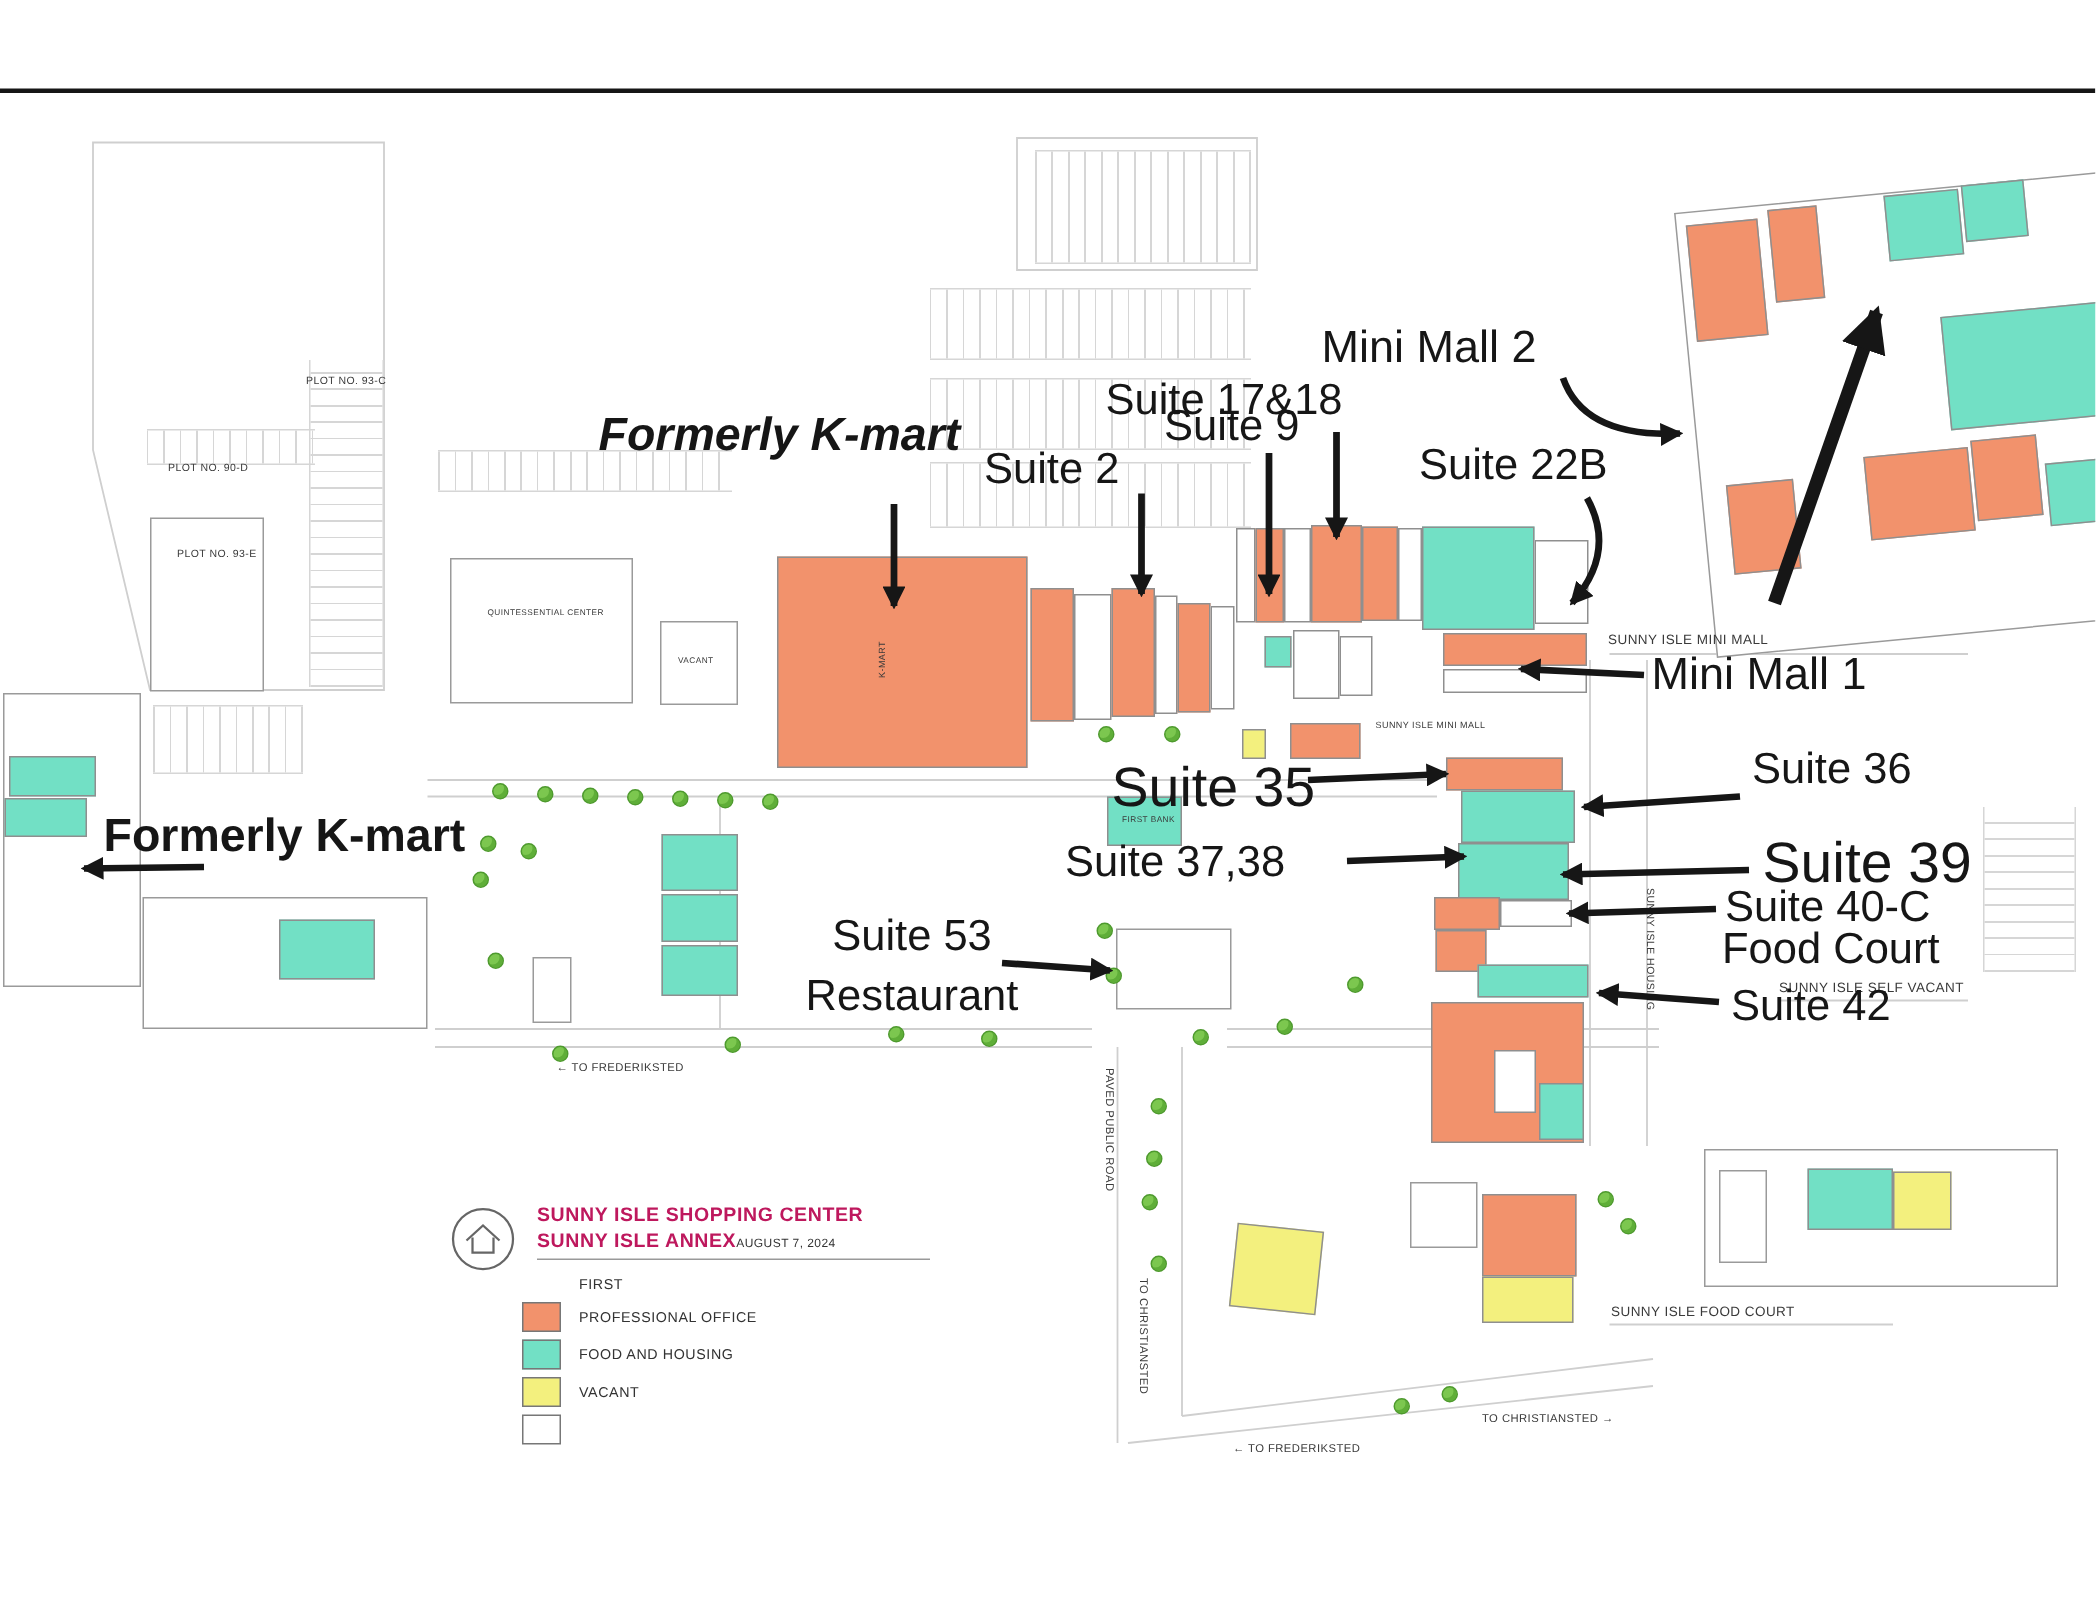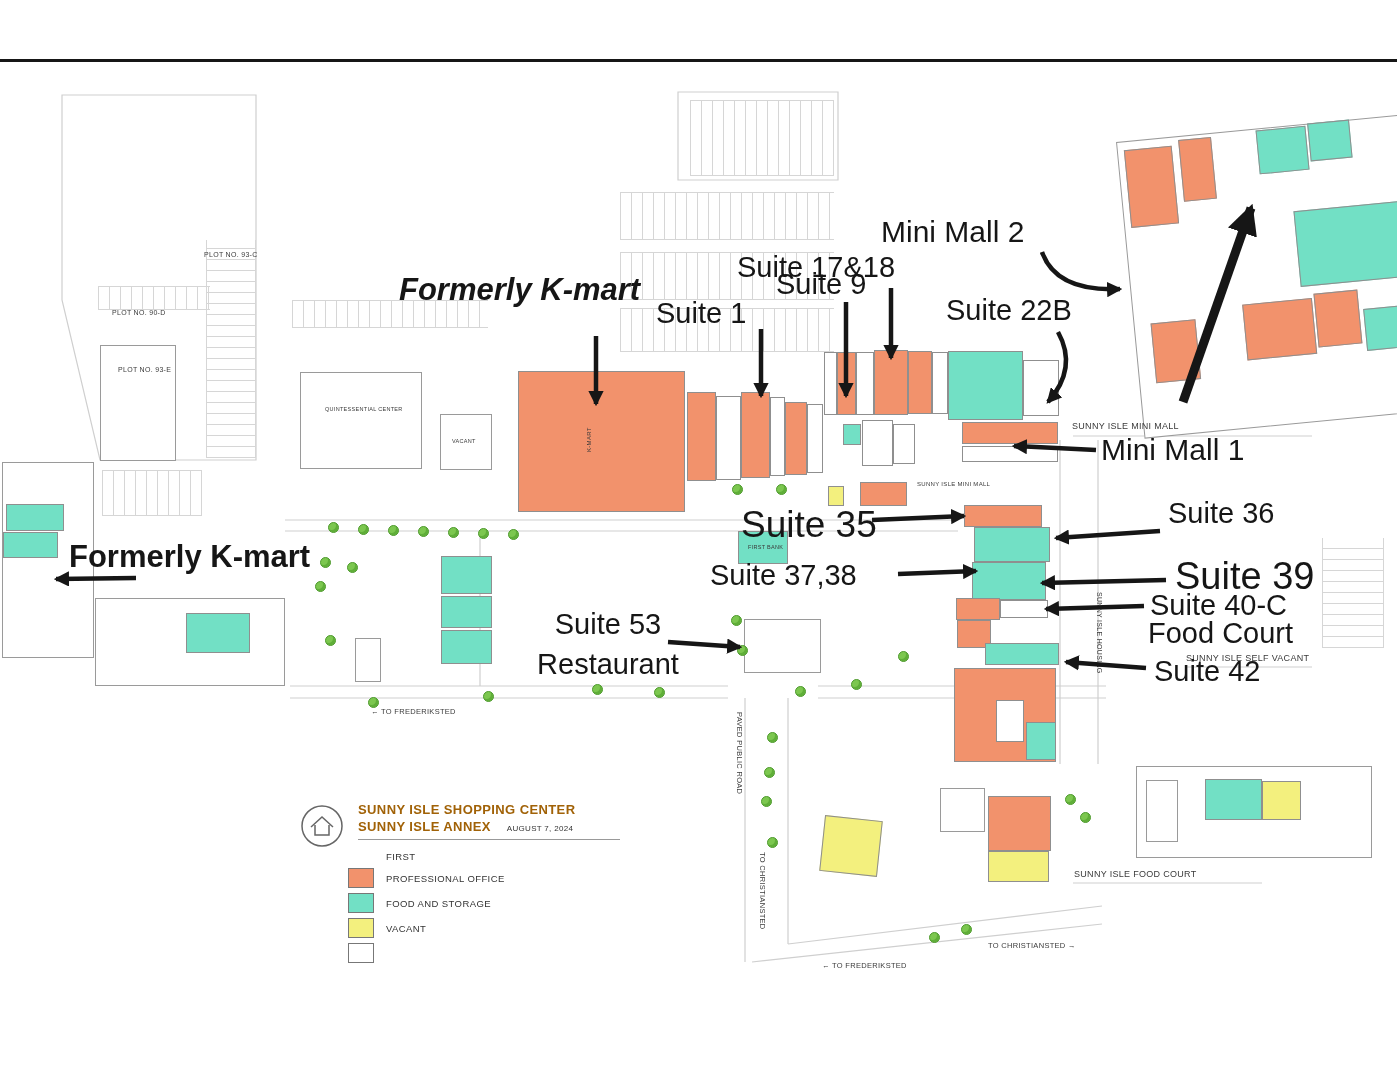--- a/index.html
+++ b/index.html
@@ -26,22 +26,22 @@
   .park{position:absolute}
   .park.v{background:repeating-linear-gradient(90deg,#d6d6d6 0 1px,transparent 1px 11px);border-top:1px solid #d6d6d6;border-bottom:1px solid #d6d6d6}
   .park.h{background:repeating-linear-gradient(0deg,#d6d6d6 0 1px,transparent 1px 11px);border-left:1px solid #d6d6d6;border-right:1px solid #d6d6d6}
   .tree{position:absolute;width:11px;height:11px;border-radius:50%;background:#7cc74f;border:1px solid #4e9a2e;box-shadow:inset -2px -2px 0 #5fae38}
   .plabel{position:absolute;color:#3a3a3a;white-space:nowrap;letter-spacing:.3px;transform-origin:0 0}
   .ann{position:absolute;color:#161616;white-space:nowrap;line-height:1.15}
   .ann div{white-space:nowrap}
   #title-block{position:absolute;left:300px;top:800px;display:flex;gap:14px;z-index:4}
   .logo{width:44px;height:44px;margin-top:4px}
   .ttext{padding-top:2px}
-  .tline{font-size:13px;font-weight:700;letter-spacing:.4px;color:#a16207}
-  .trow{display:flex;align-items:baseline;gap:16px;margin-top:2px}
+  .tline{font-size:13px;font-weight:700;letter-spacing:.4px;color:#be185d}
+  .trow{display:flex;align-items:baseline;margin-top:2px}
   .tdate{font-size:8px;color:#333;letter-spacing:.3px}
   .trule{width:262px;height:1px;background:#999;margin-top:5px}
   #legend{position:absolute;left:348px;top:850px;z-index:4}
   #legend-items{display:flex;flex-direction:column;gap:5px}
   .lrow{display:flex;align-items:center;gap:12px;height:20px}
   .lrow.nosw{padding-left:38px;height:13px}
   .swatch{width:26px;height:20px;border:1px solid #777;flex:0 0 auto}
   .llabel{font-size:9.5px;color:#333;letter-spacing:.4px}
 </style>
 </head>
@@ -224,21 +224,21 @@
     <div id="legend-items">
         <div class="lrow nosw">
           <span class="llabel">FIRST</span>
         </div>
         <div class="lrow">
           <div class="swatch" style="background: rgb(242, 146, 108);"></div>
           <span class="llabel">PROFESSIONAL OFFICE</span>
         </div>
         <div class="lrow">
           <div class="swatch" style="background: rgb(114, 224, 197);"></div>
-          <span class="llabel">FOOD AND STORAGE</span>
+          <span class="llabel">FOOD AND HOUSING</span>
         </div>
         <div class="lrow">
           <div class="swatch" style="background: rgb(243, 240, 126);"></div>
           <span class="llabel">VACANT</span>
         </div>
         <div class="lrow">
           <div class="swatch" style="background: rgb(255, 255, 255);"></div>
         </div>
       </div>
   </div>
@@ -264,21 +264,21 @@
       <path d="M 1146 668 L 1066 662" stroke="#161616" stroke-width="4.5" fill="none" marker-end="url(#ah)"></path>
       <path d="M 668 642 L 740 647" stroke="#161616" stroke-width="4.5" fill="none" marker-end="url(#ah)"></path>
       <path d="M 136 578 L 56 579" stroke="#161616" stroke-width="4.5" fill="none" marker-end="url(#ah)"></path>
       <path d="M 1183 402 L 1251 208" stroke="#161616" stroke-width="9" fill="none" marker-end="url(#ah)"></path>
     </svg>
   <div id="ann-layer">
       <div class="ann" style="left: 399px; top: 272px; font-size: 31px; font-weight: 700; font-style: italic;">
         <div>Formerly K-mart</div>
       </div>
       <div class="ann" style="left: 656px; top: 297px; font-size: 29px;">
-        <div>Suite 1</div>
+        <div>Suite 2</div>
       </div>
       <div class="ann" style="left: 737px; top: 251px; font-size: 29px;">
         <div>Suite 17&amp;18</div>
       </div>
       <div class="ann" style="left: 776px; top: 268px; font-size: 29px;">
         <div>Suite 9</div>
       </div>
       <div class="ann" style="left: 946px; top: 294px; font-size: 29px;">
         <div>Suite 22B</div>
       </div>

